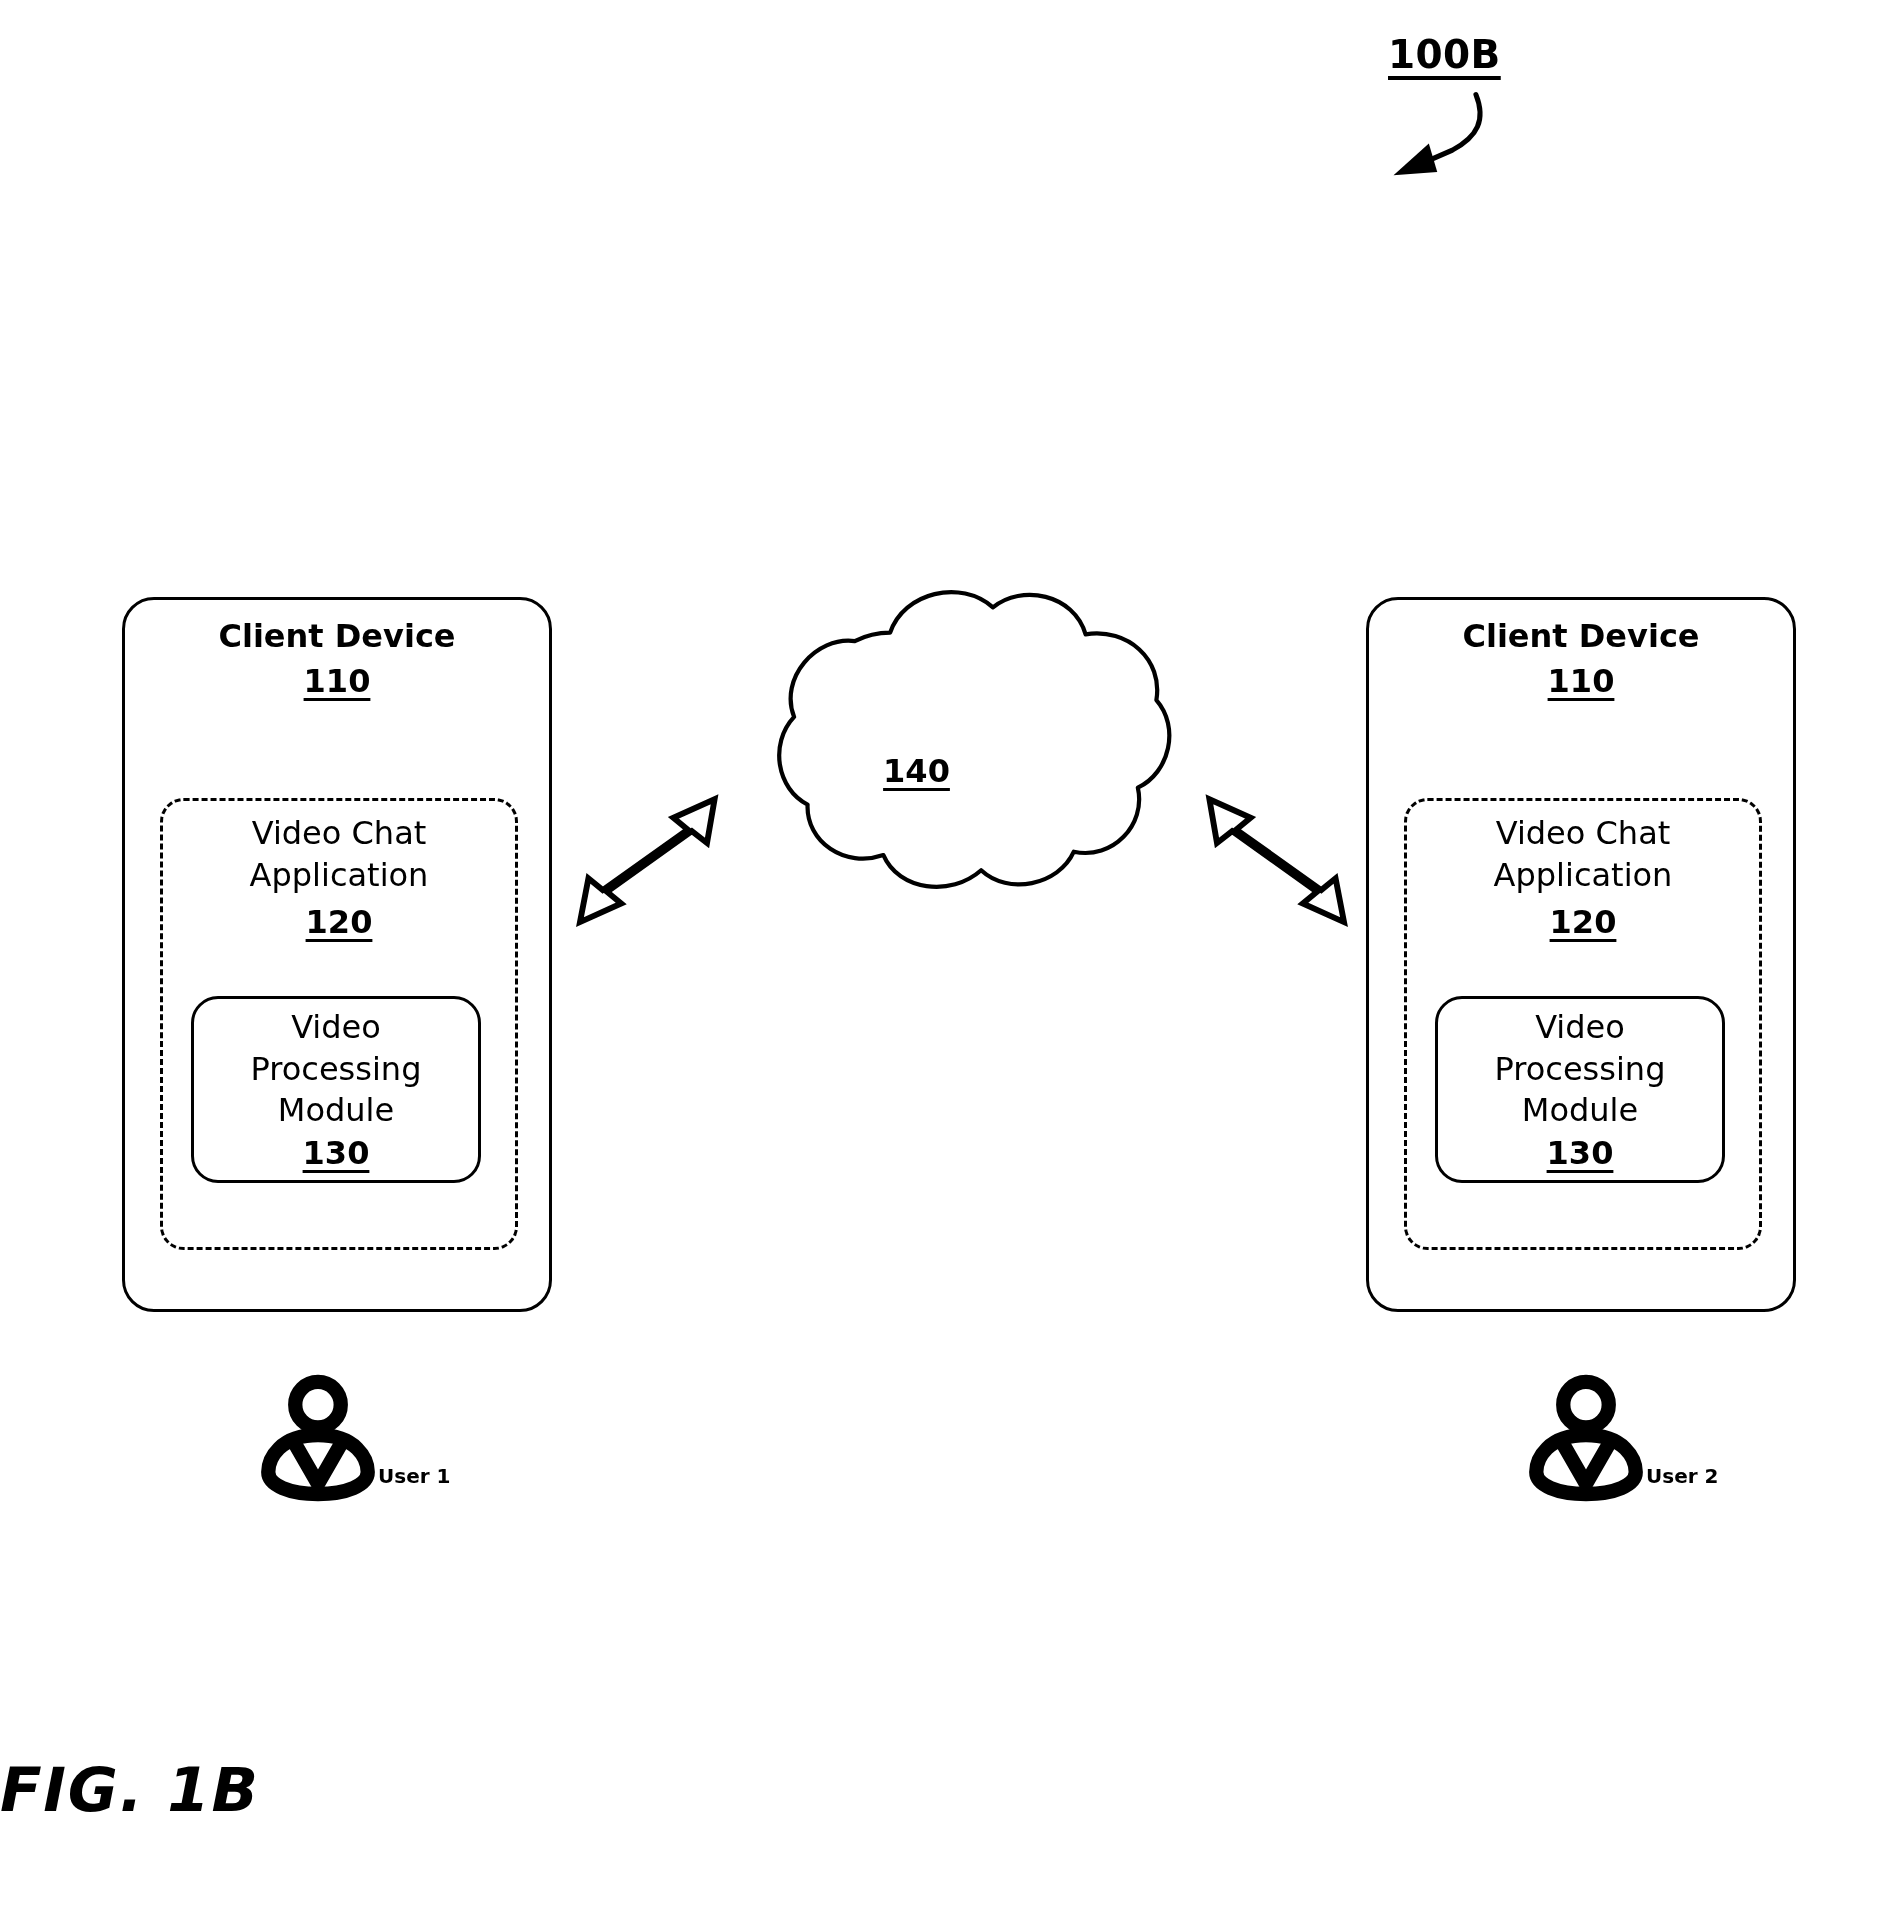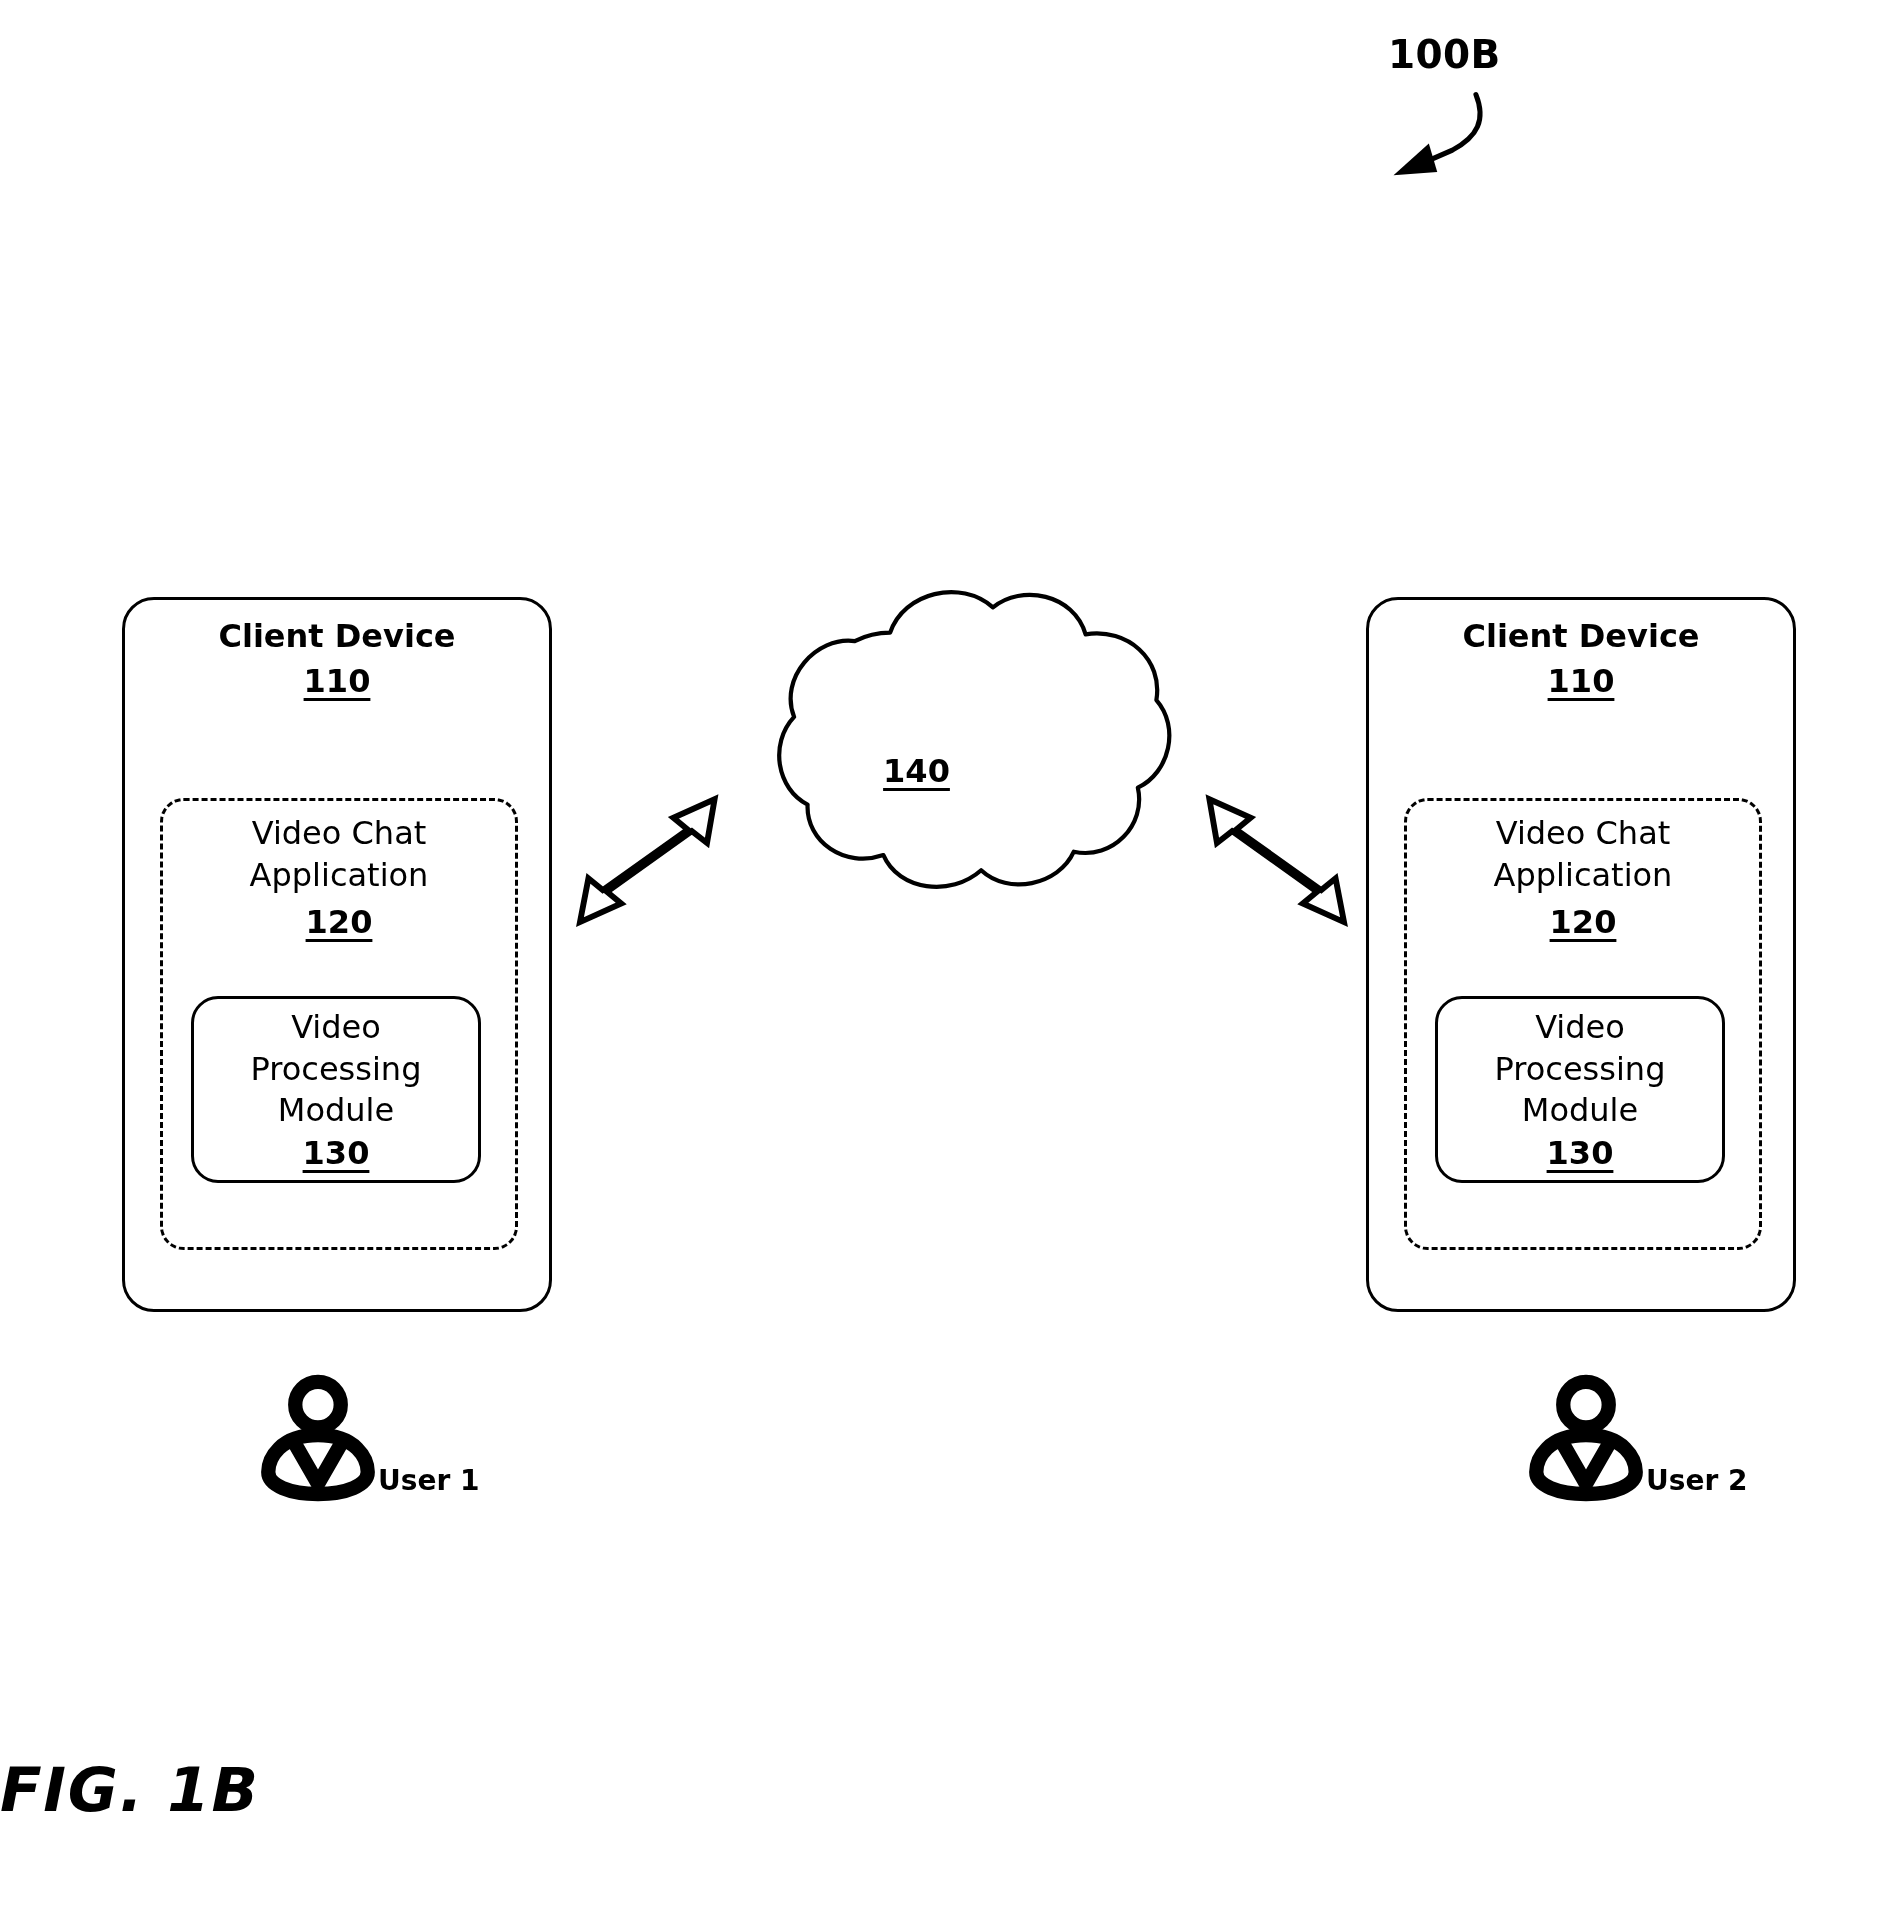--- a/index.html
+++ b/index.html
@@ -23,20 +23,21 @@
 
   
   .fig-callout {
     position: absolute;
     left: 1388px;
     top: 32px;
     font-size: 39px;
     font-weight: bold;
     color: #000;
     letter-spacing: 0.4px;
+    text-decoration: underline;
     text-decoration-thickness: 4.2px;
     text-underline-offset: 7.6px;
     white-space: nowrap;
   }
 
   
   .device-box {
     position: absolute;
     border: 3.4px solid #000;
     border-radius: 32px;
@@ -82,21 +83,21 @@
     font-weight: normal;
   }
   .t-cloud {
     font-size: 32px;
     font-weight: normal;
   }
 
   
   .user-label {
     position: absolute;
-    font-size: 28px;
+    font-size: 20px;
     font-weight: bold;
     color: #000;
     white-space: nowrap;
   }
 
   
   .fig-caption {
     position: absolute;
     width: 1896px;
     left: 0;

